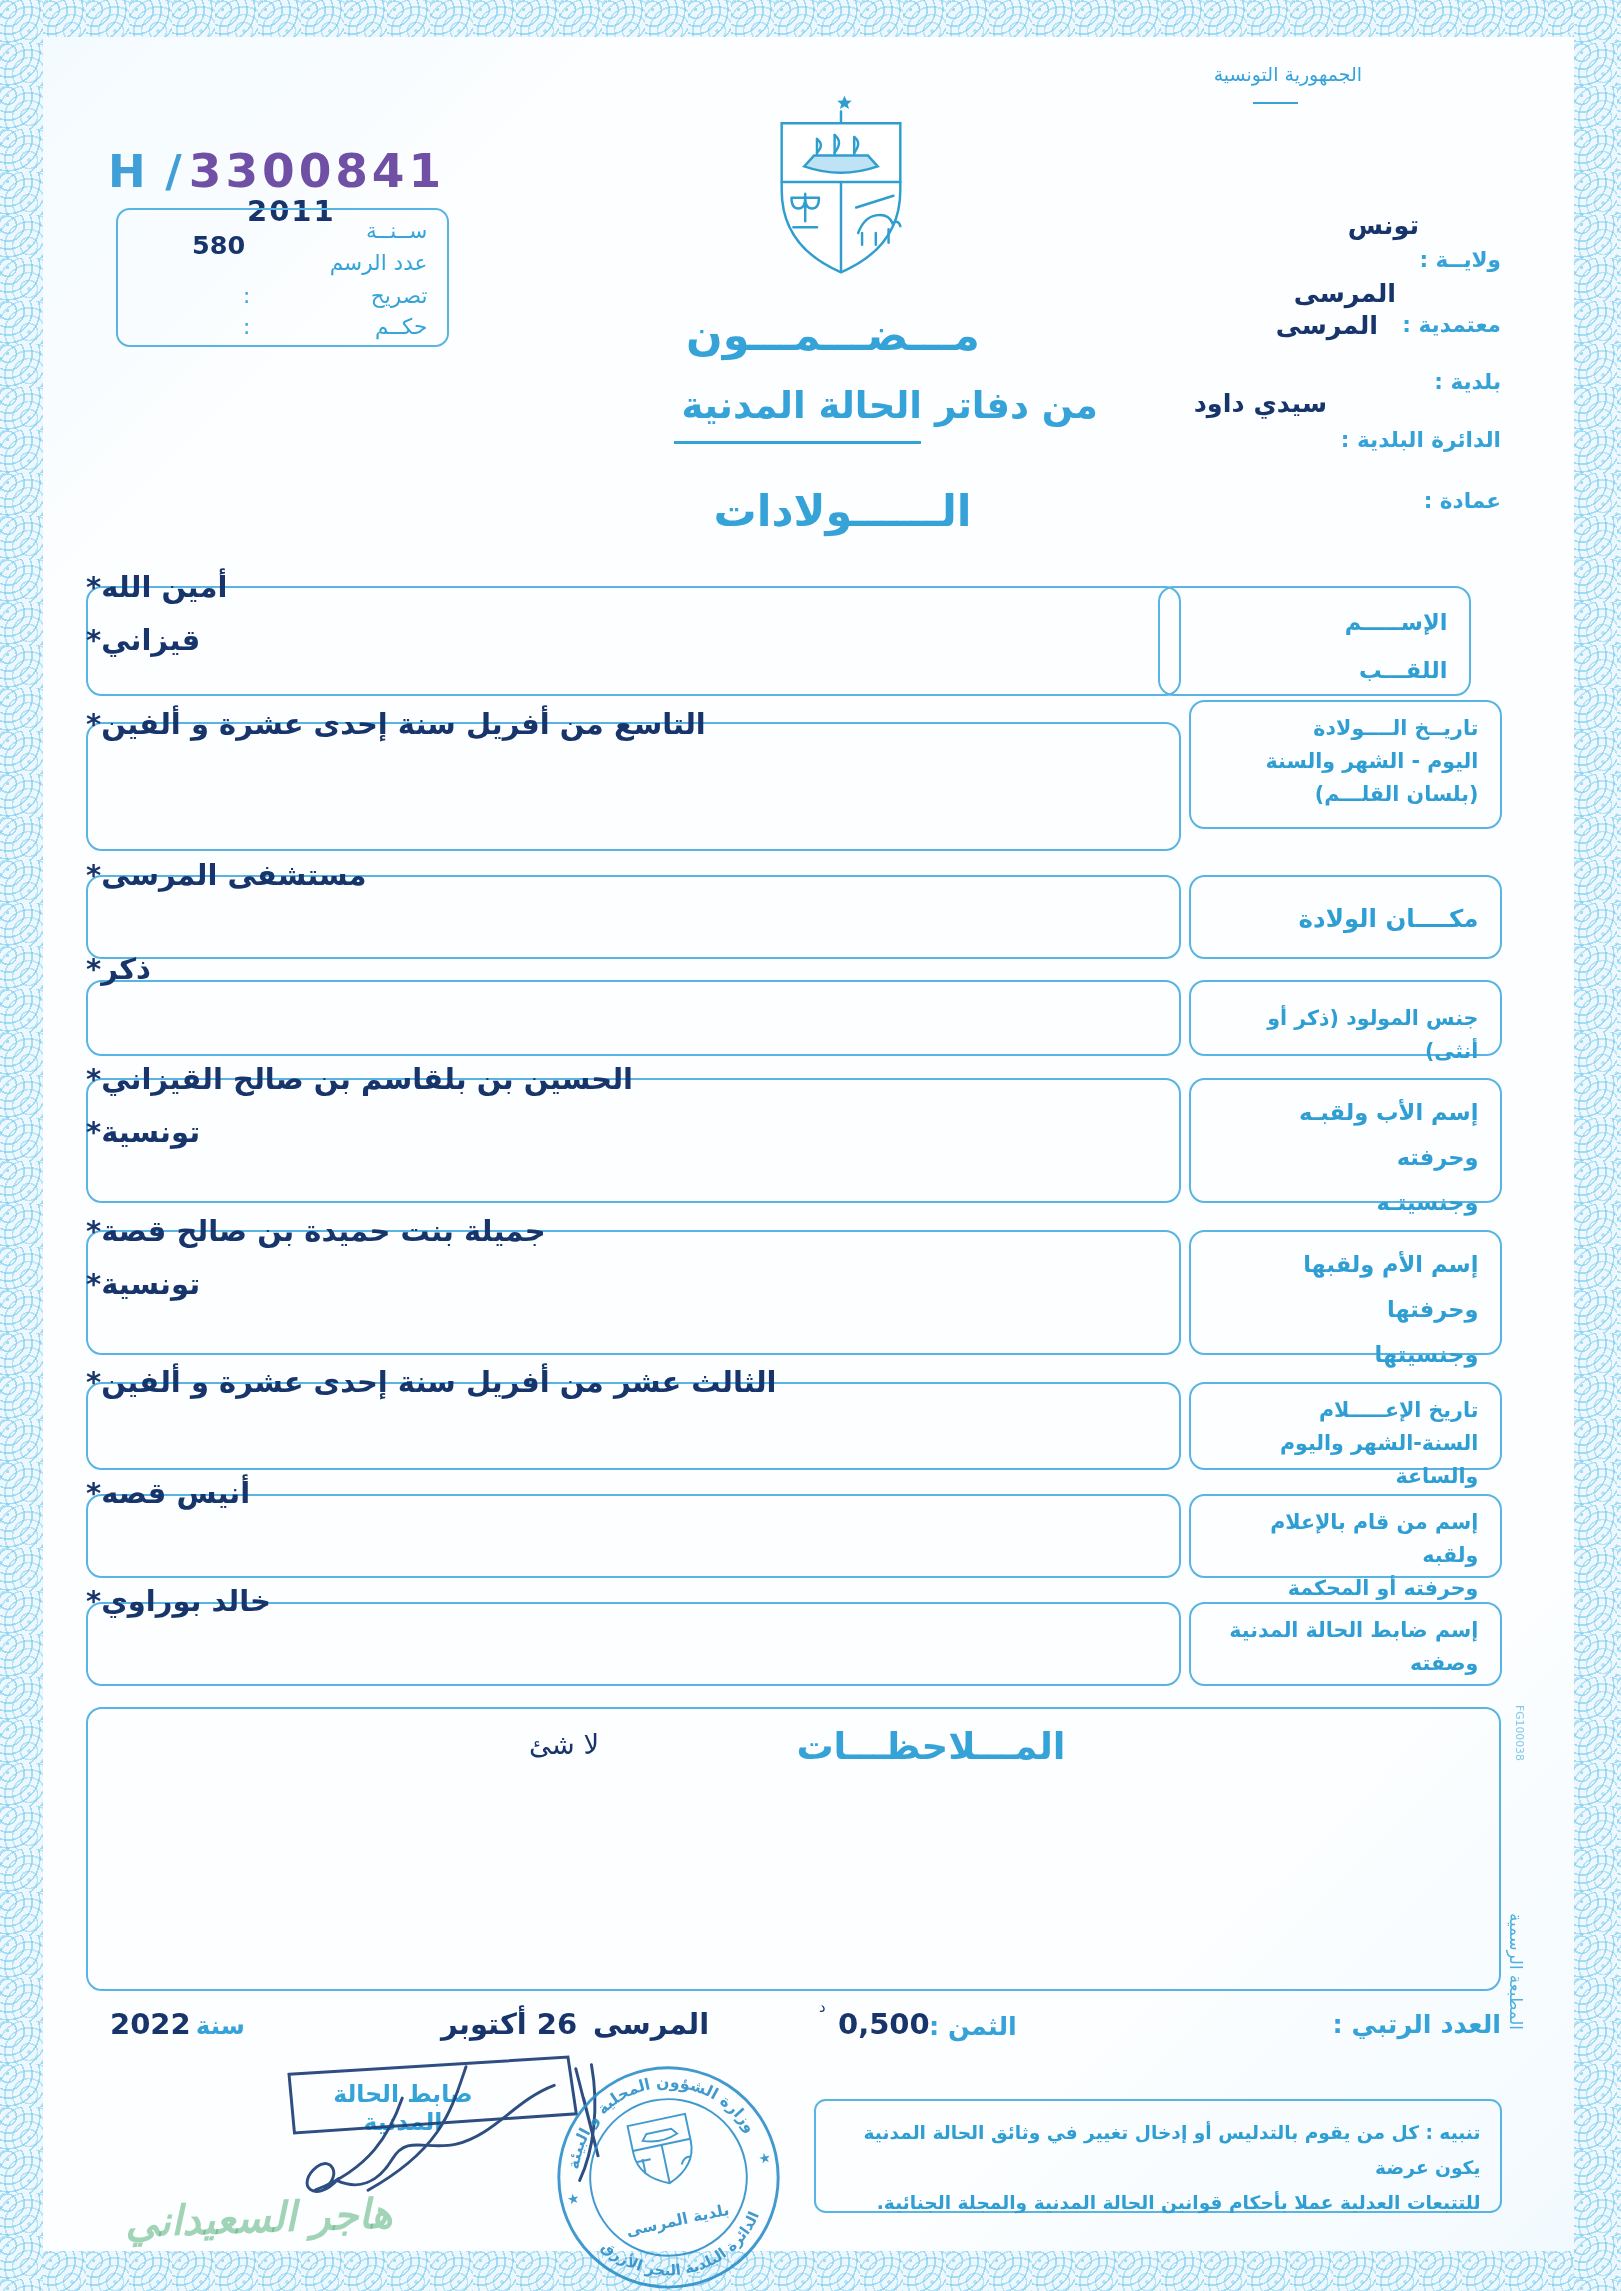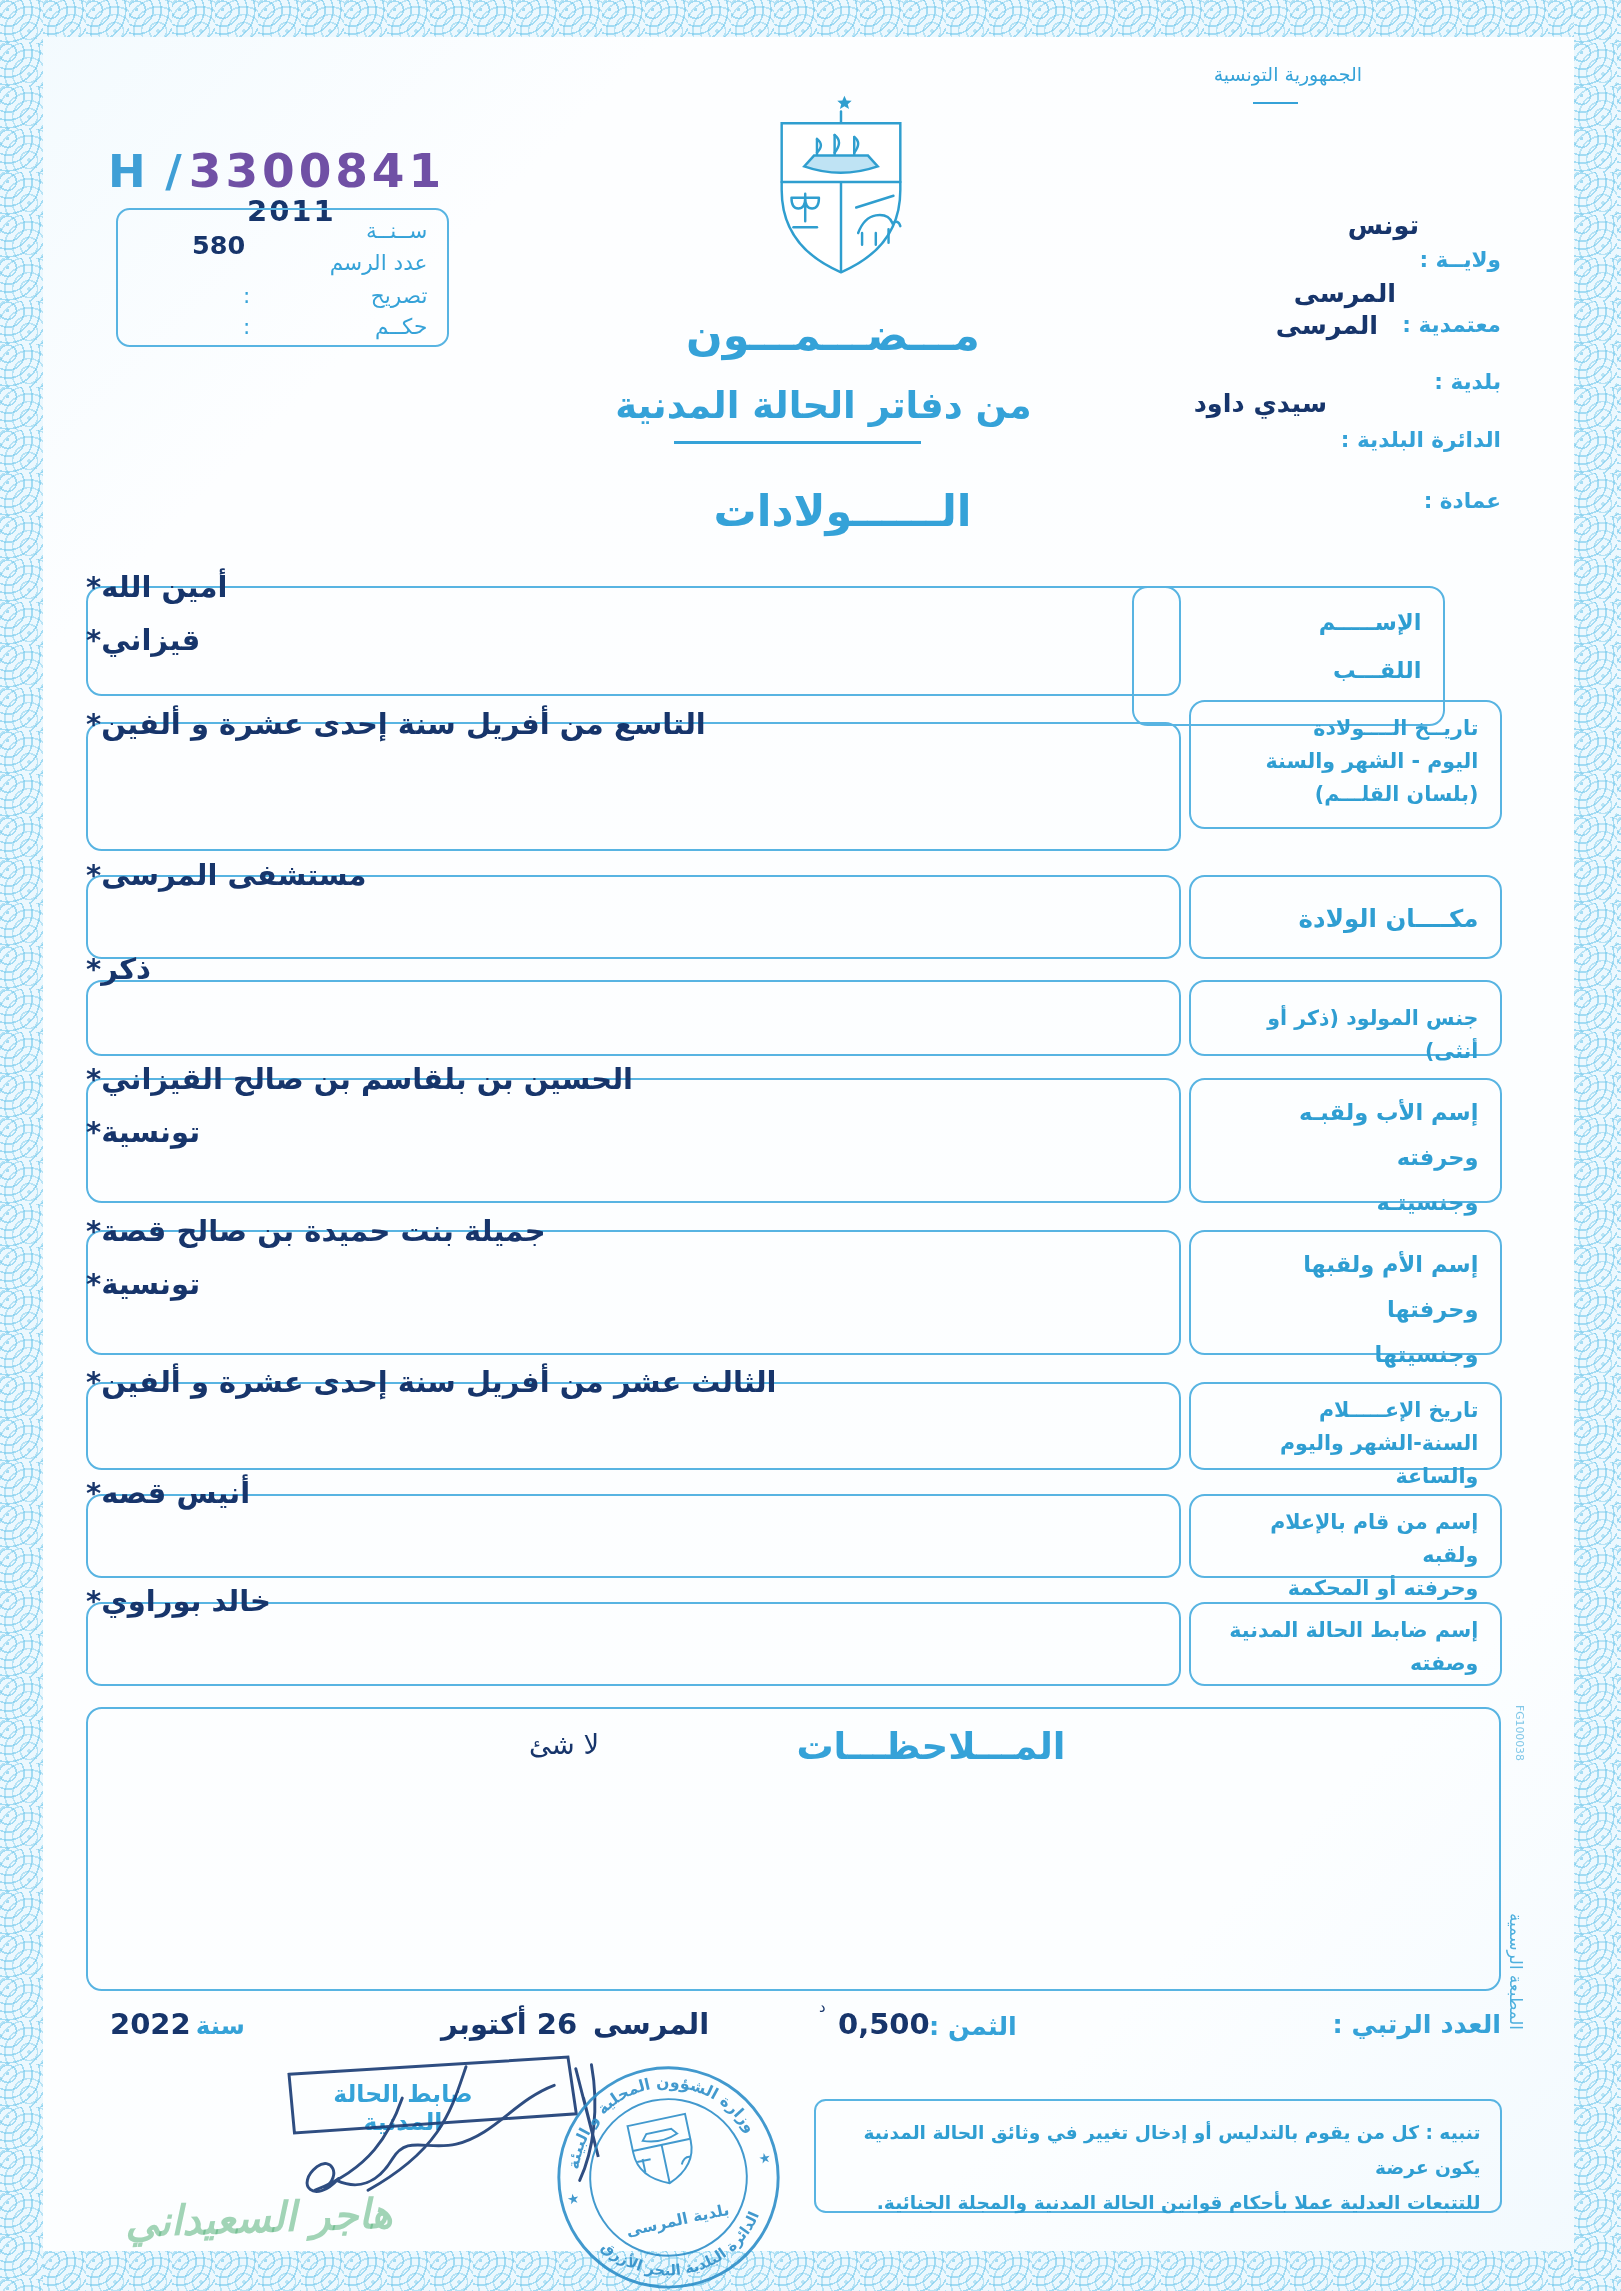--- a/index.html
+++ b/index.html
@@ -78,28 +78,28 @@
   <div class="adm-label" style="right:120px;top:247px">ولايــة :</div>
   <div class="adm-value" style="right:225px;top:278px">المرسى</div>
   <div class="adm-label" style="right:120px;top:312px">معتمدية :</div>
   <div class="adm-value" style="right:243px;top:310px">المرسى</div>
   <div class="adm-label" style="right:120px;top:369px">بلدية :</div>
   <div class="adm-value" style="right:294px;top:388px">سيدي داود</div>
   <div class="adm-label" style="right:120px;top:427px">الدائرة البلدية :</div>
   <div class="adm-label" style="right:120px;top:488px">عمادة :</div>
 
   <div class="abs blue rtl" style="left:588px;top:310px;width:490px;text-align:center;font-size:43px;font-weight:bold;letter-spacing:2px">مـــضـــمـــون</div>
-  <div class="abs blue rtl" style="left:549px;top:384px;width:549px;text-align:center;font-size:37px;font-weight:bold">من دفاتر الحالة المدنية</div>
+  <div class="abs blue rtl" style="left:549px;top:384px;width:549px;font-size:37px;font-weight:bold">من دفاتر الحالة المدنية</div>
   <div class="abs" style="left:674px;top:441px;width:247px;height:2.9px;background:#35a2d8"></div>
   <div class="abs blue rtl" style="left:568px;top:486px;width:549px;text-align:center;font-size:43px;font-weight:bold;letter-spacing:2px">الــــــولادات</div>
 
   <div class="box" style="left:86px;top:586px;width:1095px;height:110px"></div>
   <div class="vtext" style="top:561px">أمين الله*
 قيزاني*</div>
-  <div class="box" style="left:1132px;top:586px;width:313px;height:140px">
+  <div class="box" style="left:1158px;top:586px;width:313px;height:110px">
     <div class="ltext" style="line-height:2.15">الإســـــم
 اللقـــب</div>
   </div>
 
   <div class="box" style="left:86px;top:722px;width:1095px;height:129px"></div>
   <div class="vtext" style="top:698px">التاسع من أفريل سنة إحدى عشرة و ألفين*</div>
   <div class="box" style="left:1189px;top:700px;width:313px;height:129px">
     <div class="ltext" style="font-size:20.6px">تاريــخ الــــولادة
 اليوم - الشهر والسنة
 (بلسان القلـــم)</div>

